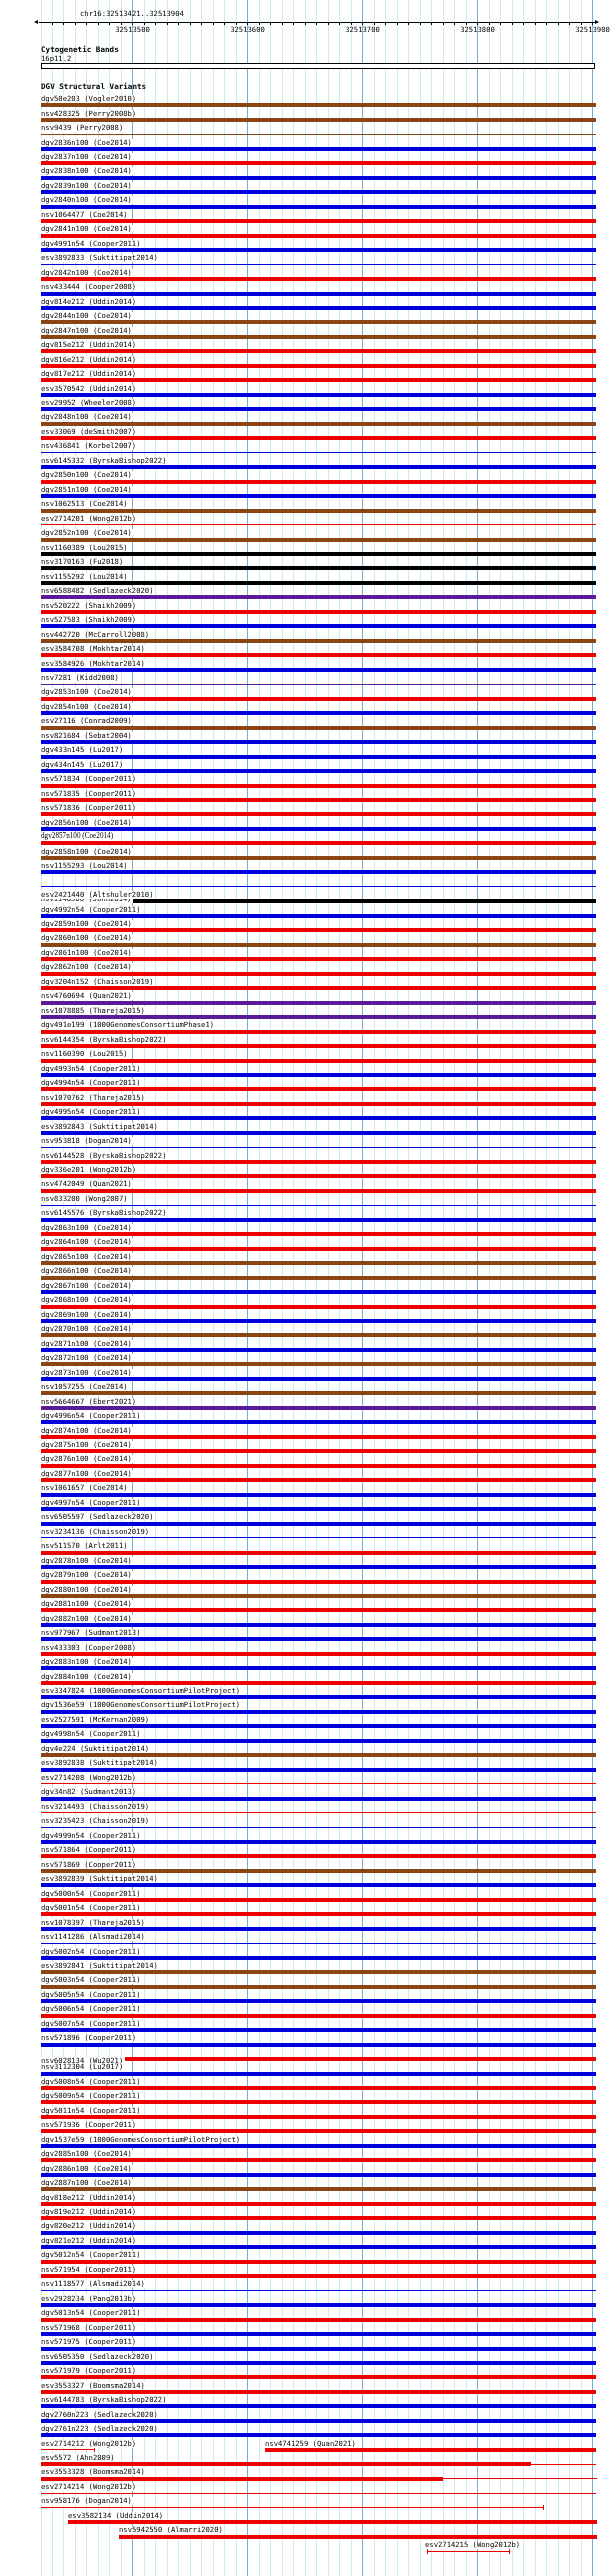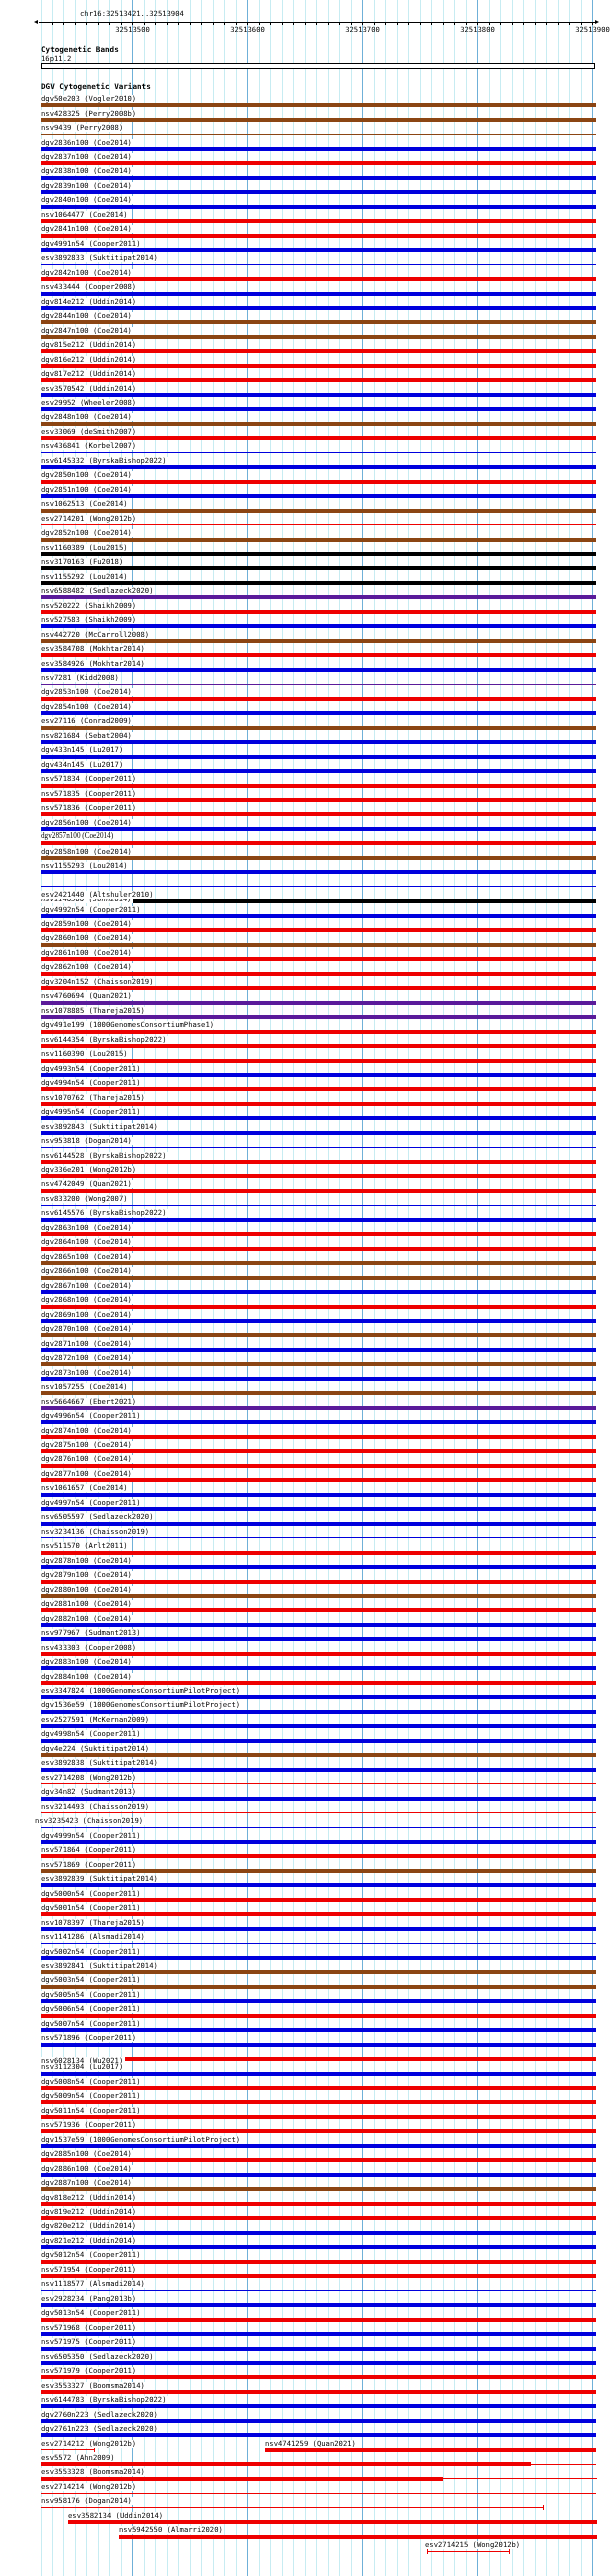--- a/index.html
+++ b/index.html
@@ -131,21 +131,21 @@
       <div class="txt" style="left: 227px; top: 25.5px; width: 41px; text-align: center;">32513600</div>
       <div class="txt" style="left: 342px; top: 25.5px; width: 41px; text-align: center;">32513700</div>
       <div class="txt" style="left: 457px; top: 25.5px; width: 41px; text-align: center;">32513800</div>
       <div class="txt" style="left: 572px; top: 25.5px; width: 41px; text-align: center;">32513900</div>
     </div>
 
   <div class="txt bold" style="left:41px;top:46px;">Cytogenetic Bands</div>
   <div class="txt" style="left:41px;top:55px;">16p11.2</div>
   <div class="band-rect"></div>
 
-  <div class="txt bold" style="left:41px;top:83px;">DGV Cytogenetic Variants</div>
+  <div class="txt bold" style="left:41px;top:83px;">DGV Structural Variants</div>
 
   <div id="variants-layer">
       <div class="lbl" style="left: 41px; top: 95px;">dgv50e203 (Vogler2010)</div>
       <div class="bar" style="left: 41px; top: 103px; width: 555px; height: 4.1px; background: rgb(139, 69, 19);"></div>
       <div class="lbl" style="left: 41px; top: 110px;">nsv428325 (Perry2008b)</div>
       <div class="bar" style="left: 41px; top: 118px; width: 555px; height: 4.1px; background: rgb(139, 69, 19);"></div>
       <div class="lbl" style="left: 41px; top: 124px;">nsv9439 (Perry2008)</div>
       <div class="bar" style="left: 41px; top: 134px; width: 555px; height: 1px; background: rgb(139, 69, 19);"></div>
       <div class="lbl" style="left: 41px; top: 139px;">dgv2836n100 (Coe2014)</div>
       <div class="bar" style="left: 41px; top: 147px; width: 555px; height: 4.1px; background: rgb(0, 0, 221);"></div>
@@ -372,21 +372,21 @@
       <div class="lbl" style="left: 41px; top: 1745px;">dgv4e224 (Suktitipat2014)</div>
       <div class="bar" style="left: 41px; top: 1753px; width: 555px; height: 4.1px; background: rgb(139, 69, 19);"></div>
       <div class="lbl" style="left: 41px; top: 1759px;">esv3892838 (Suktitipat2014)</div>
       <div class="bar" style="left: 41px; top: 1768px; width: 555px; height: 4.1px; background: rgb(0, 0, 221);"></div>
       <div class="lbl" style="left: 41px; top: 1774px;">esv2714208 (Wong2012b)</div>
       <div class="bar" style="left: 41px; top: 1783px; width: 555px; height: 1px; background: rgb(238, 0, 0);"></div>
       <div class="lbl" style="left: 41px; top: 1788px;">dgv34n82 (Sudmant2013)</div>
       <div class="bar" style="left: 41px; top: 1797px; width: 555px; height: 4.1px; background: rgb(0, 0, 221);"></div>
       <div class="lbl" style="left: 41px; top: 1803px;">nsv3214493 (Chaisson2019)</div>
       <div class="bar" style="left: 41px; top: 1812px; width: 555px; height: 1px; background: rgb(238, 0, 0);"></div>
-      <div class="lbl" style="left: 35px; top: 1817px;">nsv3235423 (Chaisson2019)</div>
+      <div class="lbl" style="left: 41px; top: 1817px;">nsv3235423 (Chaisson2019)</div>
       <div class="bar" style="left: 41px; top: 1827px; width: 555px; height: 1px; background: rgb(0, 0, 221);"></div>
       <div class="lbl" style="left: 41px; top: 1832px;">dgv4999n54 (Cooper2011)</div>
       <div class="bar" style="left: 41px; top: 1840px; width: 555px; height: 4.1px; background: rgb(0, 0, 221);"></div>
       <div class="lbl" style="left: 41px; top: 1846px;">nsv571864 (Cooper2011)</div>
       <div class="bar" style="left: 41px; top: 1854px; width: 555px; height: 4.1px; background: rgb(238, 0, 0);"></div>
       <div class="lbl" style="left: 41px; top: 1861px;">nsv571869 (Cooper2011)</div>
       <div class="bar" style="left: 41px; top: 1869px; width: 555px; height: 4.1px; background: rgb(139, 69, 19);"></div>
       <div class="lbl" style="left: 41px; top: 1875px;">esv3892839 (Suktitipat2014)</div>
       <div class="bar" style="left: 41px; top: 1883px; width: 555px; height: 4.1px; background: rgb(0, 0, 221);"></div>
       <div class="lbl" style="left: 41px; top: 1890px;">dgv5000n54 (Cooper2011)</div>

